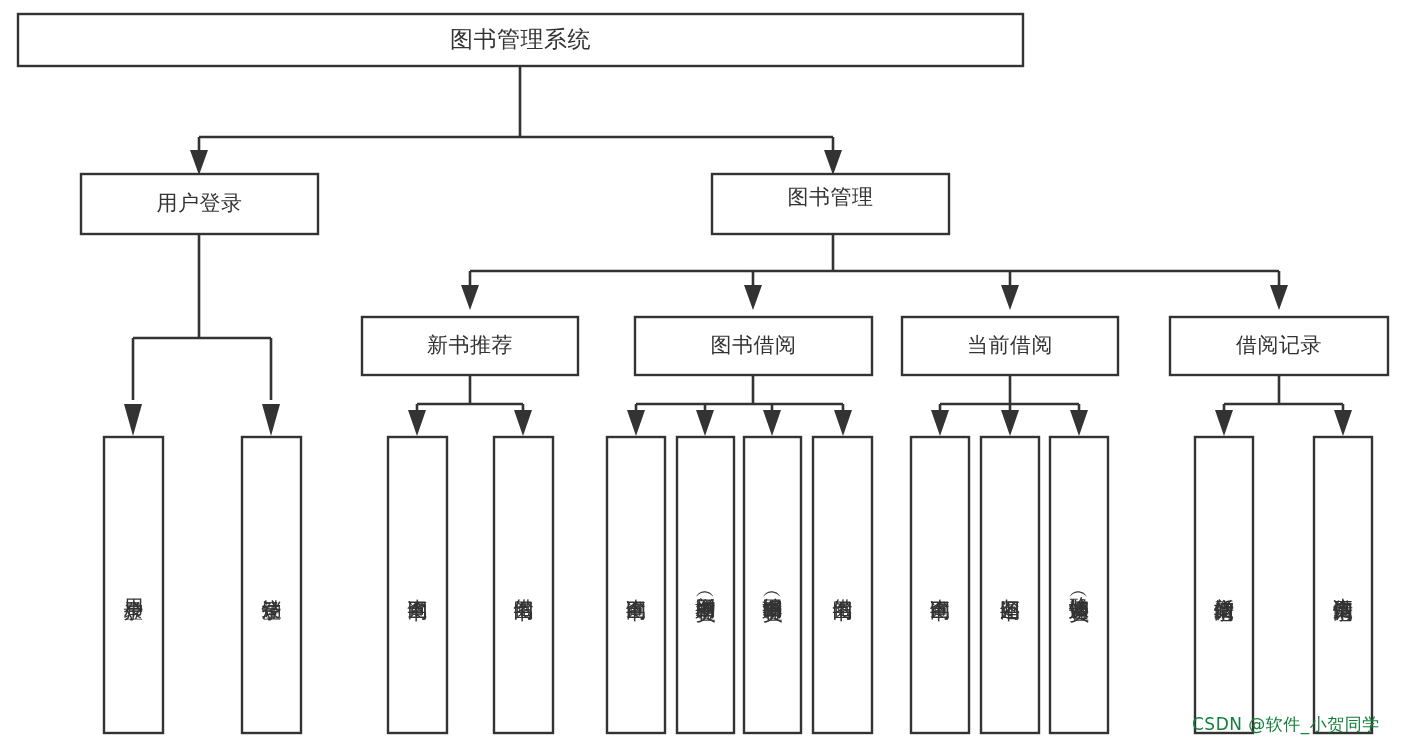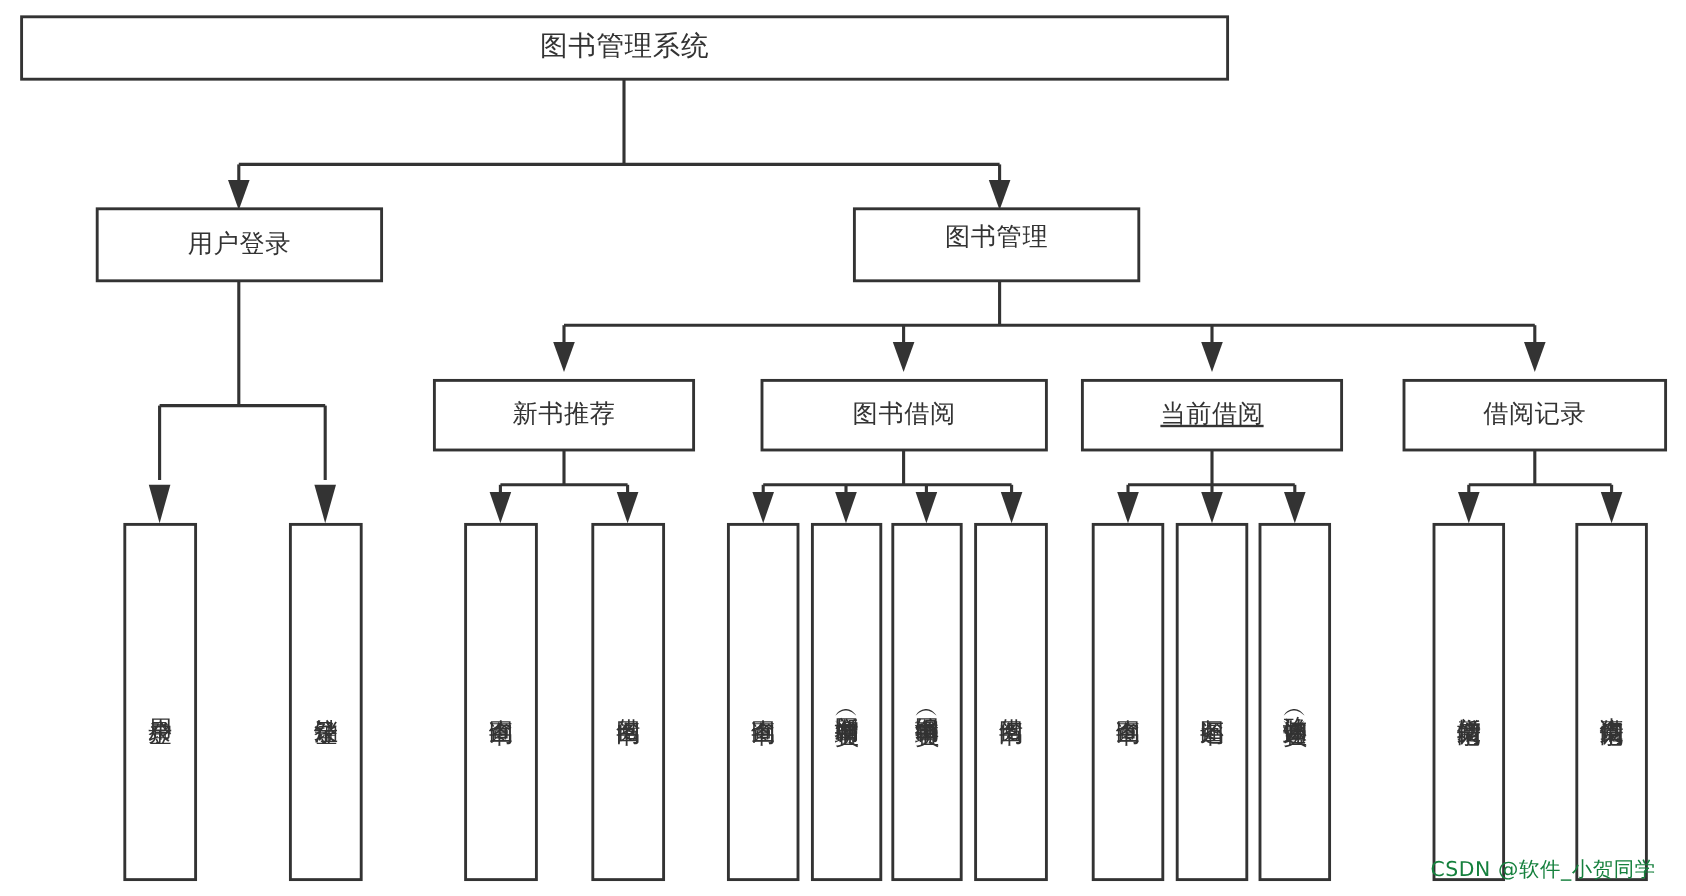--- a/index.html
+++ b/index.html
@@ -187,21 +187,21 @@
 
   </svg>
 
   <div class="node-label-h" style="left:18px; top:14px; width:1005px; height:52px; font-size:23px;">图书管理系统</div>
 
   <div class="node-label-h" style="left:81px; top:174px; width:237px; height:60px;">用户登录</div>
   <div class="node-label-h" style="left:712px; top:174px; width:237px; height:48px;">图书管理</div>
 
   <div class="node-label-h" style="left:635px; top:317px; width:237px; height:58px;">图书借阅</div>
   <div class="node-label-h" style="left:362px; top:317px; width:216px; height:58px;">新书推荐</div>
-  <div class="node-label-h" style="left:902px; top:317px; width:216px; height:58px;text-decoration:underline;">当前借阅</div>
+  <div class="node-label-h" style="left:902px; top:317px; width:216px; height:58px;">当前借阅</div>
   <div class="node-label-h" style="left:1170px; top:317px; width:218px; height:58px;">借阅记录</div>
 
   <div class="node-label-v" style="left:104px; top:437px; width:59px; height:296px;">用户登录</div>
   <div class="node-label-v" style="left:242px; top:437px; width:59px; height:296px;">注销登录</div>
 
   <div class="node-label-v" style="left:388px; top:437px; width:59px; height:296px;">查询图书</div>
   <div class="node-label-v" style="left:494px; top:437px; width:59px; height:296px;">借阅图书</div>
 
   <div class="node-label-v" style="left:607px; top:437px; width:58px; height:296px;">查询图书</div>
   <div class="node-label-v" style="left:677px; top:437px; width:57px; height:296px;">新增图书（管理员）</div>

